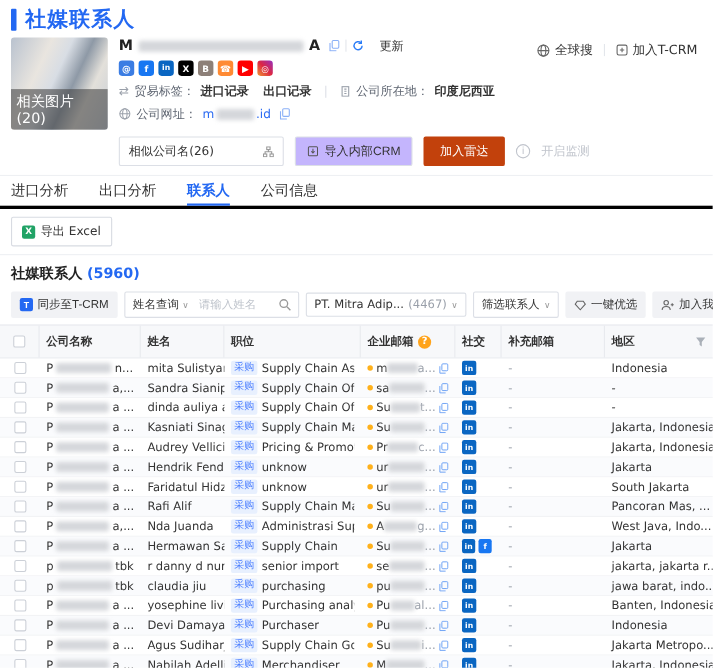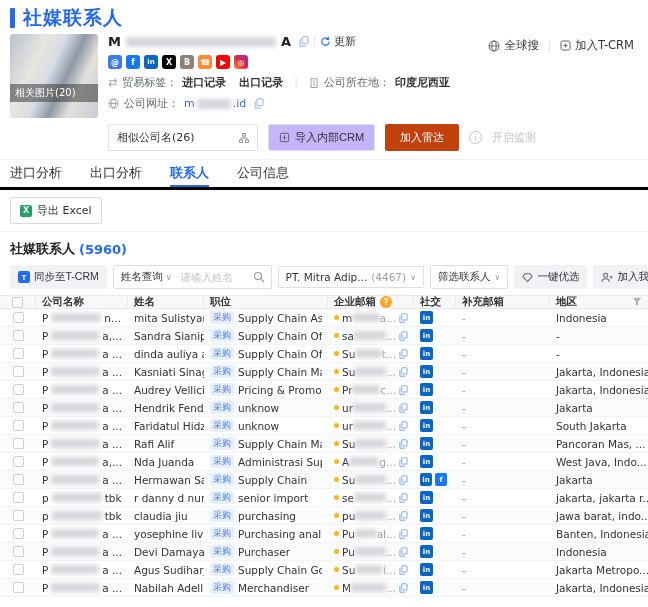--- a/index.html
+++ b/index.html
@@ -7,27 +7,27 @@
     font-family:"DejaVu Sans","Liberation Sans",sans-serif;color:#333;}
   svg{flex:none;}
   
   .titlebar{display:flex;align-items:center;gap:8px;padding:6px 0 0 10px;height:30px;}
   .tbar{width:5px;height:20px;background:#2368f2;border-radius:1px;}
   .pgtitle{font-size:19px;color:#2368f2;font-weight:bold;letter-spacing:1px;}
   
   .company-sec{position:relative;display:flex;gap:10px;padding:4px 14px 0 10px;}
   .thumb{width:88px;height:84px;border-radius:3px;flex:none;position:relative;overflow:hidden;cursor:pointer;
     background:linear-gradient(115deg,#b9c2cf 0%,#e9e5df 30%,#d8dde4 45%,#8e99a6 60%,#e3e0da 75%,#c5ccd6 100%);}
-  .photo-label{position:absolute;bottom:16px;left:0;width:100%;background:rgba(70,70,70,.6);color:#fff;font-size:10px;padding:2px 5px;}
+  .photo-label{position:absolute;bottom:0;left:0;width:100%;background:rgba(70,70,70,.6);color:#fff;font-size:13px;padding:2px 5px;}
   .cinfo{display:flex;flex-direction:column;gap:6px;min-width:0;}
   .name-row{display:flex;align-items:center;gap:5px;font-size:13px;font-weight:bold;color:#222;}
   .blur{display:inline-block;background:#d5d7db;filter:blur(2px);border-radius:2px;height:10px;}
   .w150{width:150px;}.w34{width:34px;}
   .vsep{width:1px;height:11px;background:#e3e6eb;display:inline-block;}
-  .upd{display:flex;align-items:center;gap:3px;font-size:11px;font-weight:normal;color:#333;cursor:pointer;text-align:center;}
+  .upd{display:flex;align-items:center;gap:14px;font-size:11px;font-weight:normal;color:#333;cursor:pointer;text-align:center;}
   .icons-row{display:flex;gap:4px;}
   .sicon{width:14px;height:14px;border-radius:3px;color:#fff;font-size:8px;font-weight:bold;
     display:inline-flex;align-items:center;justify-content:center;cursor:pointer;overflow:hidden;}
   .meta-row{display:flex;align-items:center;gap:5px;color:#5f6672;font-size:11px;white-space:nowrap;}
   .meta-row b{color:#333;}
   .tagsp{margin-right:8px;}
   .mdiv{color:#dcdfe6;margin:0 6px;}
   .link{color:#2b6bf3;display:inline-flex;align-items:center;gap:2px;cursor:pointer;}
   .trade-glyph{color:#9aa0aa;font-size:11px;}
   .top-actions{position:absolute;right:14px;top:8px;display:flex;align-items:center;gap:10px;font-size:11.5px;color:#333;}
@@ -66,21 +66,21 @@
   .gseg{display:flex;align-items:center;gap:3px;padding:4px 7px;cursor:pointer;}
   .group input{border:none;outline:none;width:68px;font-size:10.5px;padding:0 2px;color:#333;font-family:Liberation Serif, serif;}
   .group input::placeholder{color:#bfc4cc;}
   .group .searchsvg{margin:0 6px;}
   .select{display:flex;align-items:center;gap:4px;border:1px solid #dcdfe6;border-radius:2px;padding:4px 7px;background:#fff;cursor:pointer;}
   .chev{color:#999;font-size:8px;}
   .mut{color:#9aa0aa;}
   
   .table{margin-top:6px;font-size:10.5px;}
   .thead,.trow{display:grid;grid-template-columns:36px 92px 76px 124px 86px 42px 94px 98px;}
-  .thead{background:#f7f8fa;border-top:1px solid #e8eaee;border-bottom:1px solid #e8eaee;height:14px;font-weight:bold;color:#333;}
+  .thead{background:#f7f8fa;border-top:1px solid #e8eaee;border-bottom:1px solid #e8eaee;height:31px;font-weight:bold;color:#333;}
   .thead .cell{border-right:1px solid #e8eaee;}
   .thead .cell:last-child{border-right:none;}
   .cell{display:flex;align-items:center;padding:0 6px;overflow:hidden;white-space:nowrap;min-width:0;}
   .trow{height:18px;border-bottom:1px solid #f2f3f5;background:#fff;}
   .trow:nth-child(even){background:#fafbfd;}
   .cb{width:11px;height:11px;border:1px solid #ccd0d7;border-radius:2px;background:#fff;flex:none;cursor:pointer;}
   .ccb{justify-content:center;}
   .tag{background:#e8f0fe;color:#4a7dff;font-size:9px;padding:0 3px;border-radius:2px;margin-right:4px;flex:none;line-height:13px;}
   .postxt,.nametxt,.regtxt{overflow:hidden;white-space:nowrap;text-overflow:clip;}
   .dot{width:5px;height:5px;border-radius:50%;background:#ffb11b;flex:none;margin-right:3px;}

